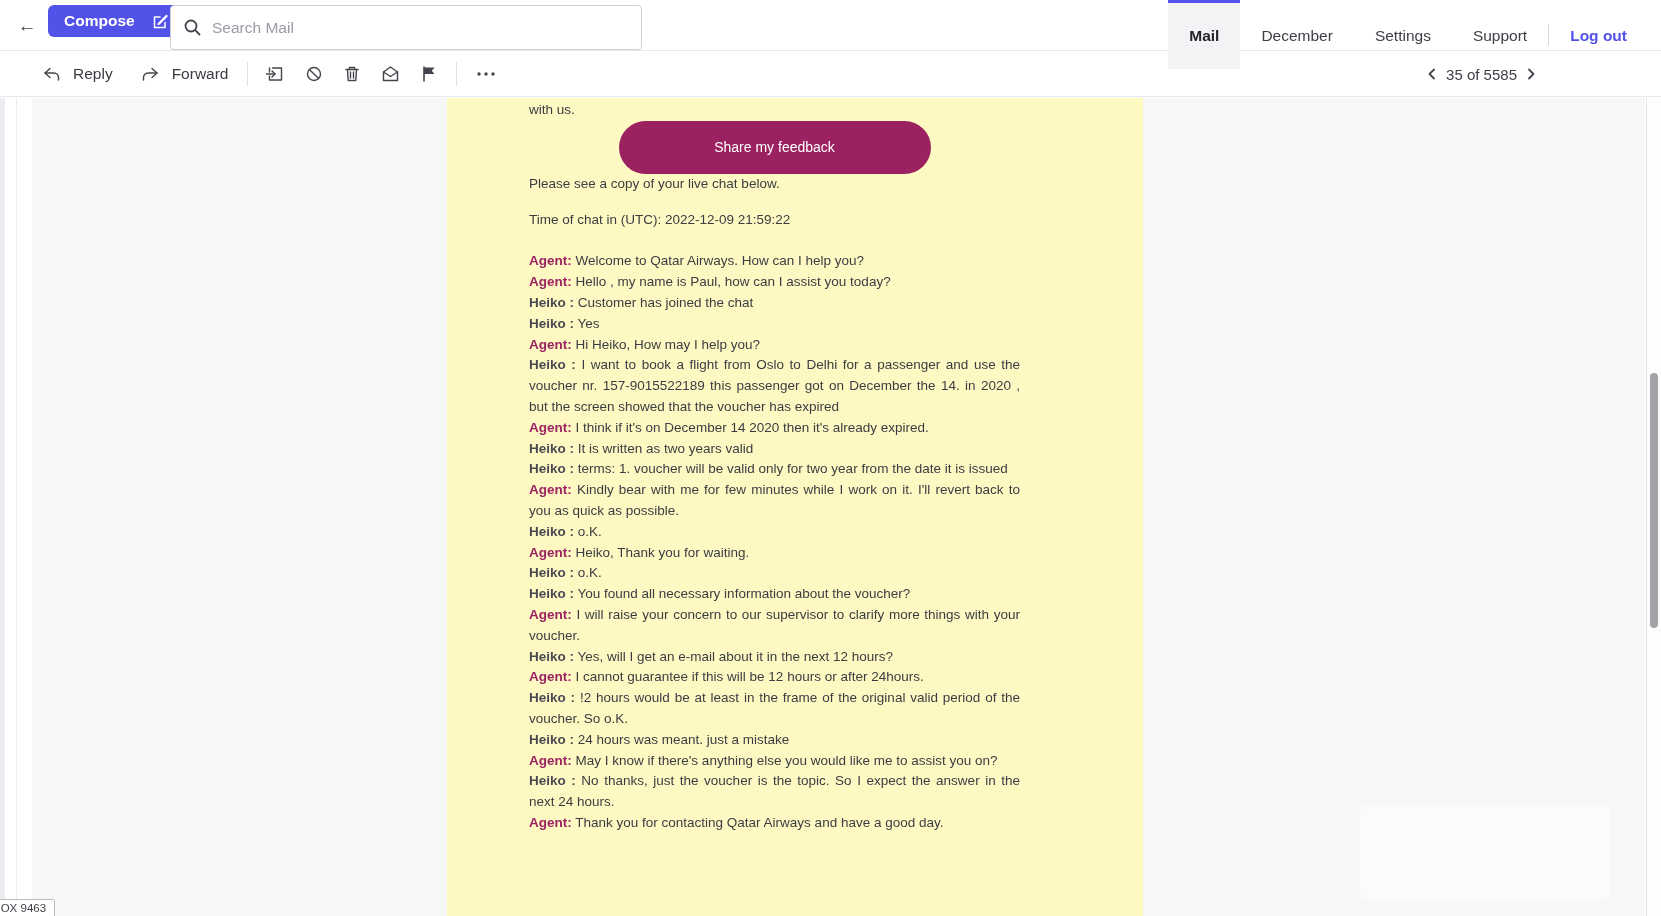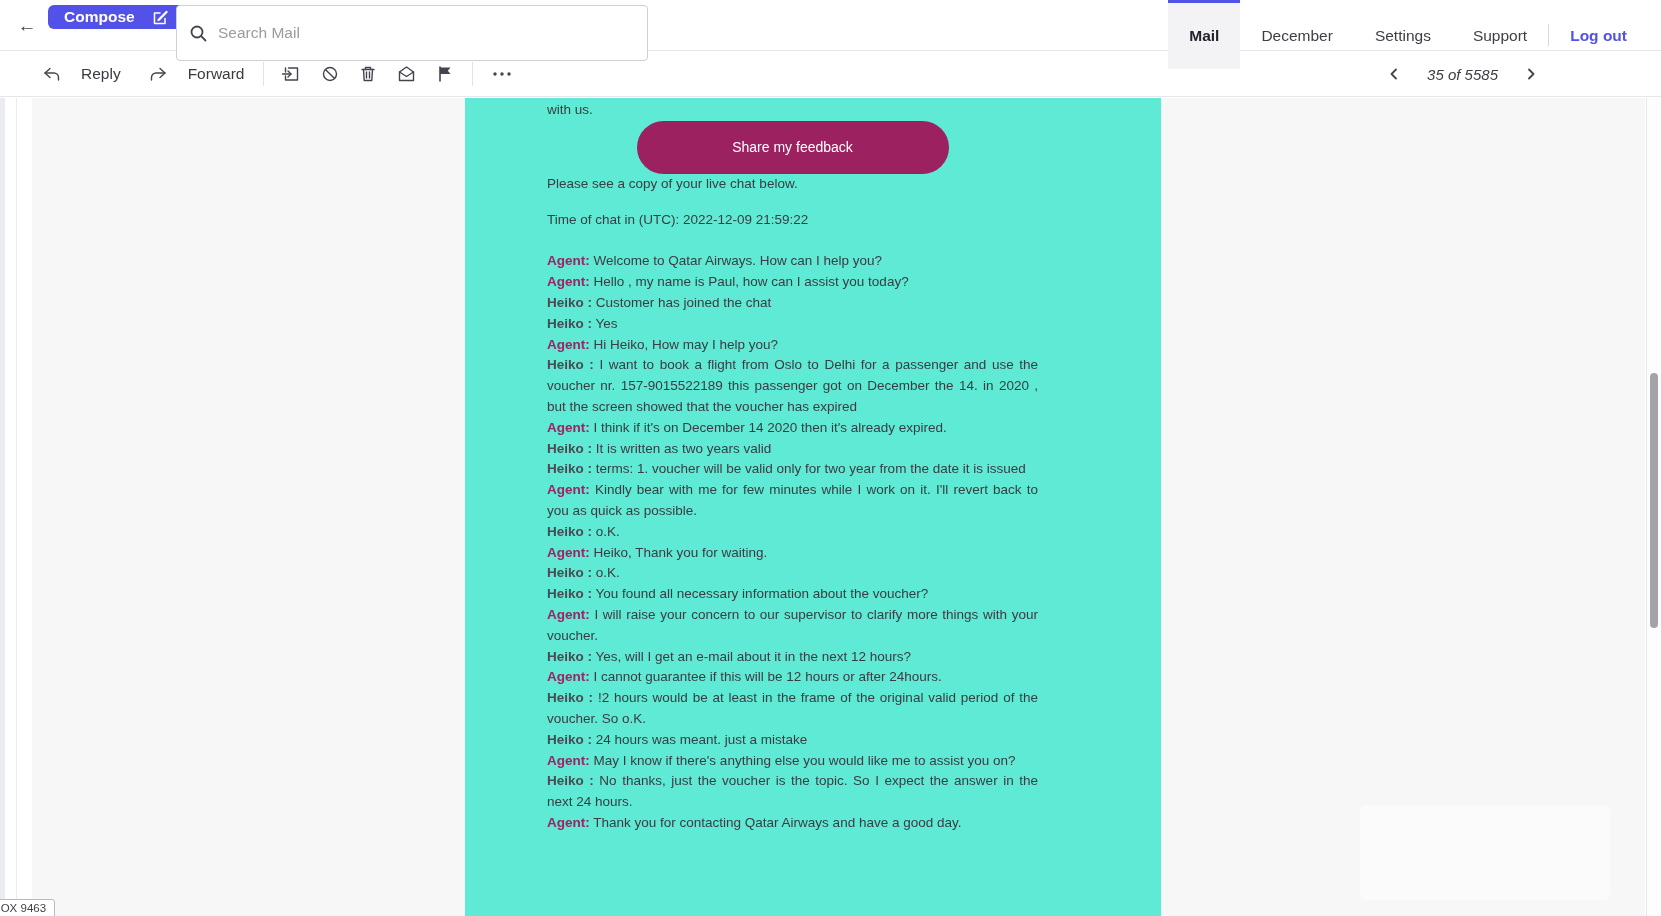--- a/index.html
+++ b/index.html
@@ -4,68 +4,68 @@
 <style>
   * { margin:0; padding:0; box-sizing:border-box; }
   html,body { width:1661px; height:916px; overflow:hidden; background:#fff;
     font-family:"Liberation Sans", sans-serif; color:#3c3c42; }
 
   
   .header { position:absolute; top:0; left:0; width:1661px; height:51px;
     background:#fff; border-bottom:1px solid #e7e7eb; z-index:6; }
   .back-btn { position:absolute; left:14px; top:13px; width:26px; height:26px;
     border:none; background:transparent; font-size:19px; color:#3f3f47; cursor:pointer; }
-  .compose-btn { position:absolute; left:48px; top:5px; height:24px; padding:0 16px;
+  .compose-btn { position:absolute; left:48px; top:5px; height:32px; padding:0 16px;
     background:#5352e8; border:none; border-radius:6px; color:#fff; font-weight:bold;
     font-size:15.5px; display:flex; align-items:center; gap:17px; cursor:pointer;
     font-family:"Liberation Sans", sans-serif; }
-  .search-box { position:absolute; left:176px; top:5px; width:472px; height:56px;
+  .search-box { position:absolute; left:170px; top:5px; width:472px; height:45px;
     background:#fff; border:1px solid #cfcfd6; border-radius:4px;
     display:flex; align-items:center; padding:0 12px; gap:10px; }
   .search-box input { border:none; outline:none; flex:1; font-size:15.5px;
     color:#3c3c42; font-family:"Liberation Sans", sans-serif; background:transparent; }
   .search-box input::placeholder { color:#9b9ba3; }
 
   .nav { position:absolute; right:16px; top:0; height:69px; display:flex;
     align-items:stretch;text-align:right; }
   .nav-item { display:flex; align-items:center; padding:0 21px; font-size:15.5px;
     color:#3e3e46; cursor:pointer; border-top:3px solid transparent; }
   .nav-item.active { background:#f3f3f6; border-top:3px solid #5352e8;
     font-weight:bold; color:#23232b; }
   .nav-divider { width:1px; height:22px; background:#d6d6dc; align-self:center; }
   .nav-item.logout { color:#5352e8; font-weight:bold; padding-right:18px; }
 
   
   .toolbar { position:absolute; top:52px; left:0; width:1661px; height:45px;
     background:#fff; border-bottom:1px solid #e7e7eb; display:flex;
     align-items:center; z-index:5; }
-  .tb-btn { display:flex; align-items:center; gap:20px; border:none; background:none;
+  .tb-btn { display:flex; align-items:center; gap:12px; border:none; background:none;
     font-size:15.5px; color:#3a3a42; cursor:pointer; padding:6px 10px;
     font-family:"Liberation Sans", sans-serif; }
   .tb-icon-btn { border:none; background:none; cursor:pointer; padding:6px 9px;
     display:flex; align-items:center; }
   .tb-divider { width:1px; height:24px; background:#e2e2e7; margin:0 8px; }
   .tb-spacer { flex:1; }
-  .pager { display:flex; align-items:center; gap:23px; margin-right:120px;font-style:italic; }
+  .pager { display:flex; align-items:center; gap:4px; margin-right:120px; }
   .pager .count { font-size:15px; color:#3e3e46; }
   .pg-btn { border:none; background:none; cursor:pointer; padding:4px; display:flex; }
   svg.ico { stroke:#44444c; fill:none; stroke-width:1.4; stroke-linecap:round;
     stroke-linejoin:round; }
 
   
   .content { position:absolute; top:98px; left:0; width:1661px; height:818px;
     background:#fff; }
   .left-sliver { position:absolute; left:0; top:0; width:5px; height:804px;
     background:#eaecef; }
   .left-line { position:absolute; left:16px; top:0; width:1px; height:818px;
     background:#ececf0; }
   .pane { position:absolute; left:32px; top:0; width:1613px; height:818px;
     background:#f7f7f8; }
-  .card { position:absolute; left:433px; top:0; width:696px; height:818px;
-    background:#5eead4; }
+  .card { position:absolute; left:415px; top:0; width:696px; height:818px;
+    background:#fef9c3; }
   .email-body { padding:2px 123px 0 82px; font-size:13.5px; line-height:20.8px;
     color:#3c3c42; }
   .fragment { text-align:justify; }
   .feedback-btn { display:block; margin:0 auto; width:312px; height:53px;
     background:#9b2160; color:#fff; border:none; border-radius:27px;
     font-size:14px; cursor:pointer; font-family:"Liberation Sans", sans-serif; }
   .intro-line { }
   .time-line { margin-top:15px; }
   .chat { margin-top:21px; }
   .chat-line { text-align:justify; }

